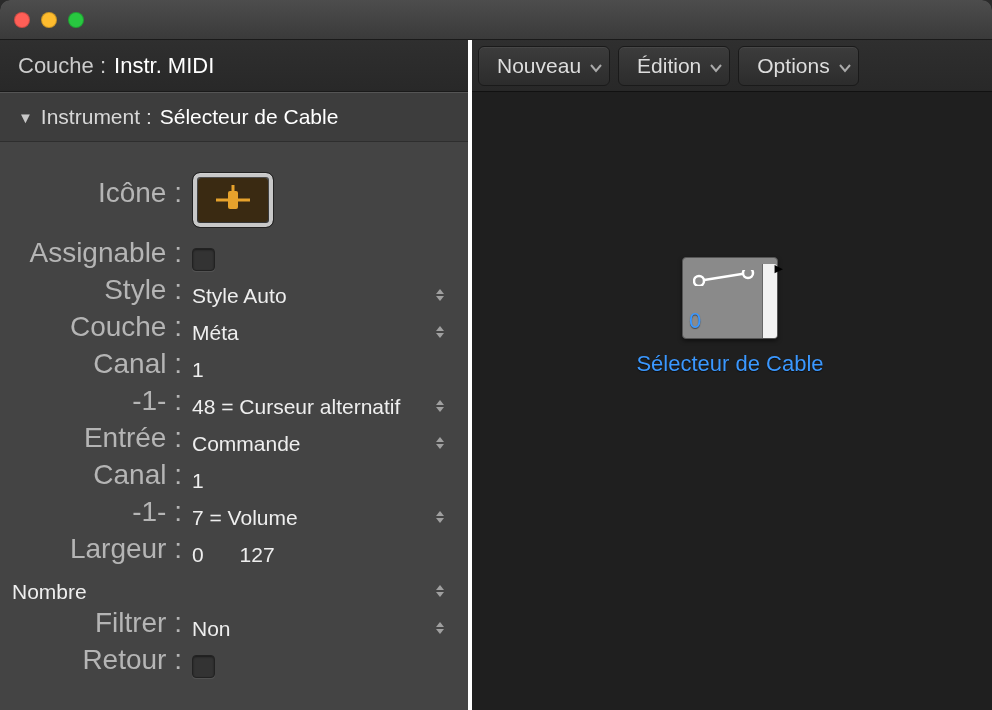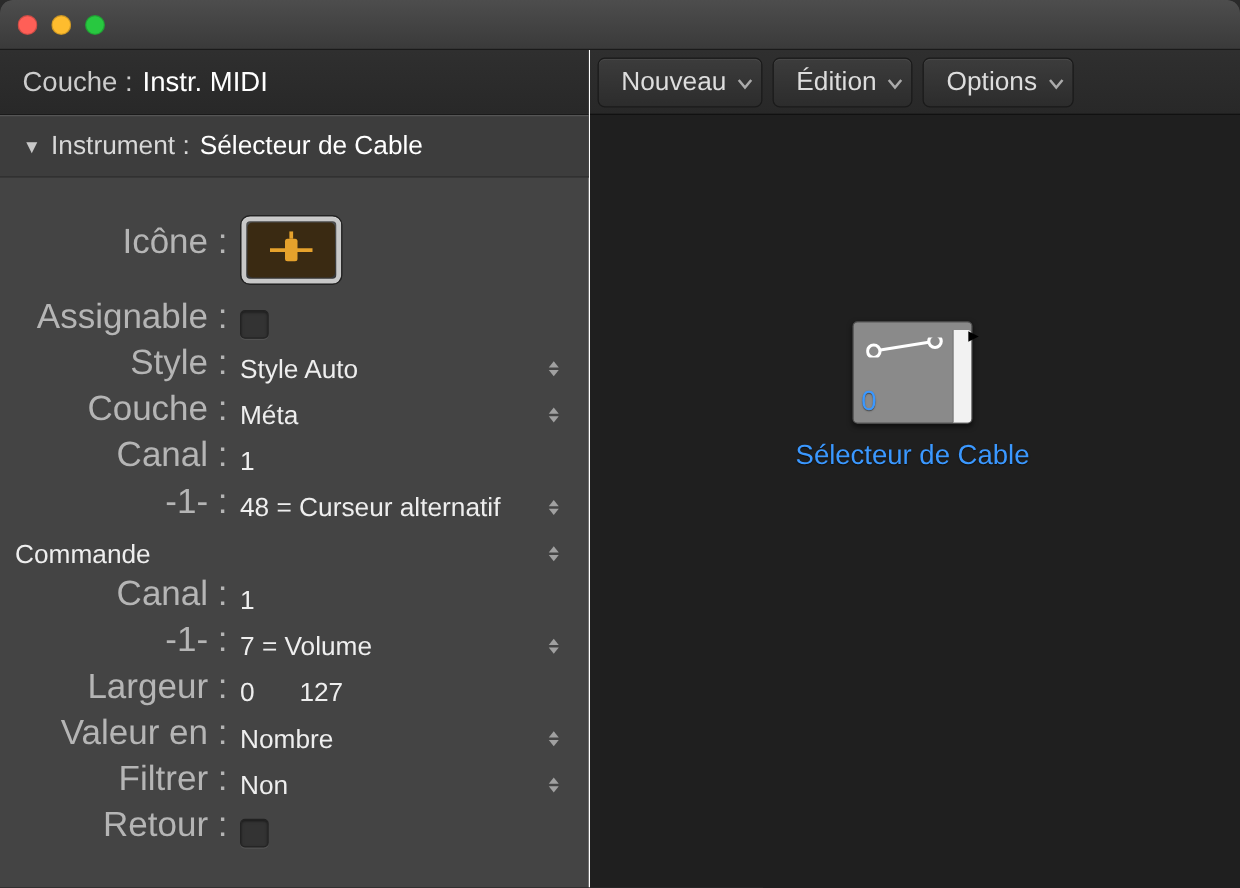--- a/index.html
+++ b/index.html
@@ -43,21 +43,21 @@
     
     .content {
       display: flex;
       height: calc(100% - 40px);
     }
 
     
     .inspector {
       width: 472px;
       background: #444444;
-      border-right: 1px solid #ffffff;
+      border-right: 4px solid #ffffff;
       display: flex;
       flex-direction: column;
     }
     .layer-header {
       height: 52px;
       background: linear-gradient(to bottom, #2f2f2f, #282828);
       color: #ccc;
       font-size: 22px;
       font-weight: 400;
       padding: 0 18px;
@@ -370,20 +370,21 @@
                 <path d="M6 1 L10 6 L2 6 Z" fill="#a0a0a0"></path>
               </svg>
             <svg width="12" height="7">
                 <path d="M6 6 L10 1 L2 1 Z" fill="#a0a0a0"></path>
               </svg>
           </div>
         </div>
       </div>
 
       <div class="prop-row">
+        <div class="prop-label">Entrée :</div>
         <div class="prop-value-wrap">
           <span class="prop-value">Commande</span>
           <div class="stepper">
             <svg width="12" height="7">
                 <path d="M6 1 L10 6 L2 6 Z" fill="#a0a0a0"></path>
               </svg>
             <svg width="12" height="7">
                 <path d="M6 6 L10 1 L2 1 Z" fill="#a0a0a0"></path>
               </svg>
           </div>
@@ -416,21 +417,20 @@
         <div class="prop-label">Largeur :</div>
         <div class="prop-value-wrap">
           <span class="prop-value range">
             <span>0</span>
             <span>127</span>
           </span>
         </div>
       </div>
 
       <div class="prop-row">
-        <div class="prop-label">Valeur en :</div>
         <div class="prop-value-wrap">
           <span class="prop-value">Nombre</span>
           <div class="stepper">
             <svg width="12" height="7">
                 <path d="M6 1 L10 6 L2 6 Z" fill="#a0a0a0"></path>
               </svg>
             <svg width="12" height="7">
                 <path d="M6 6 L10 1 L2 1 Z" fill="#a0a0a0"></path>
               </svg>
           </div>

